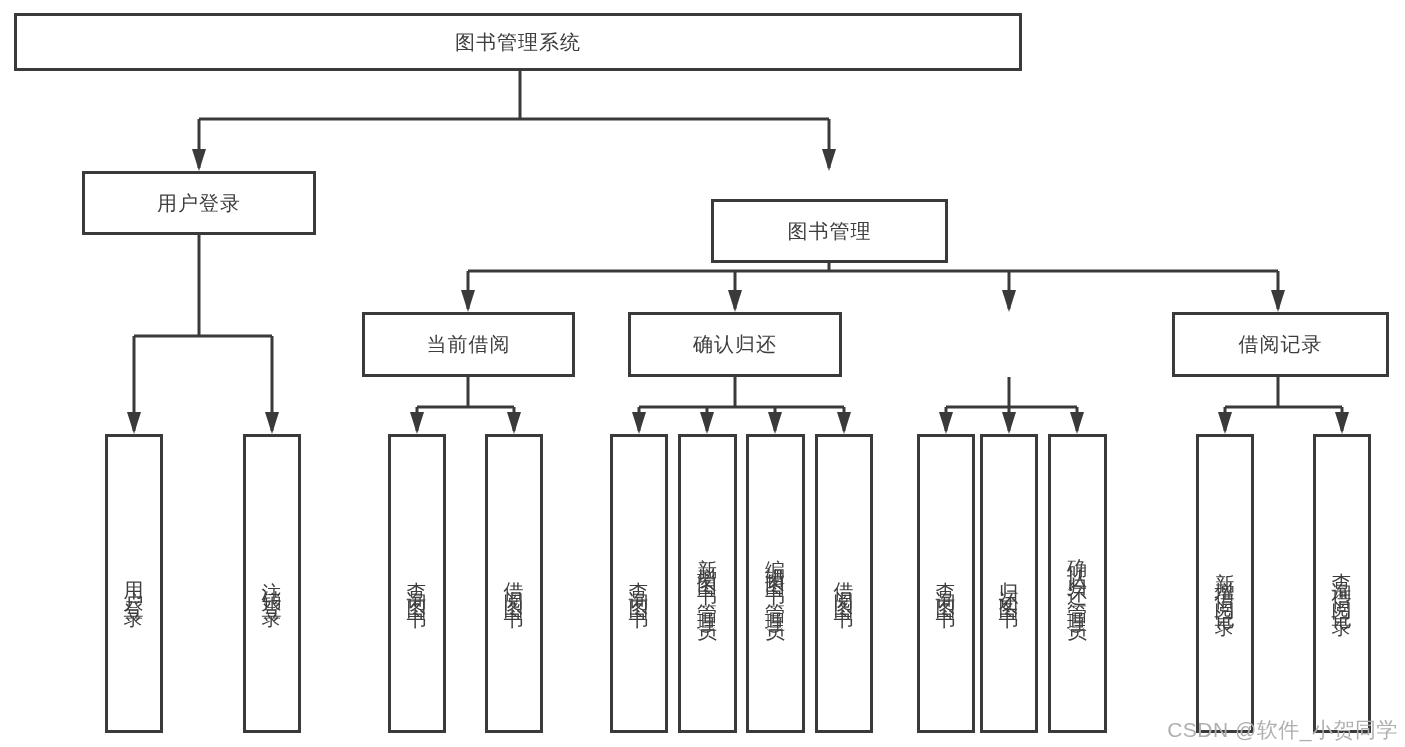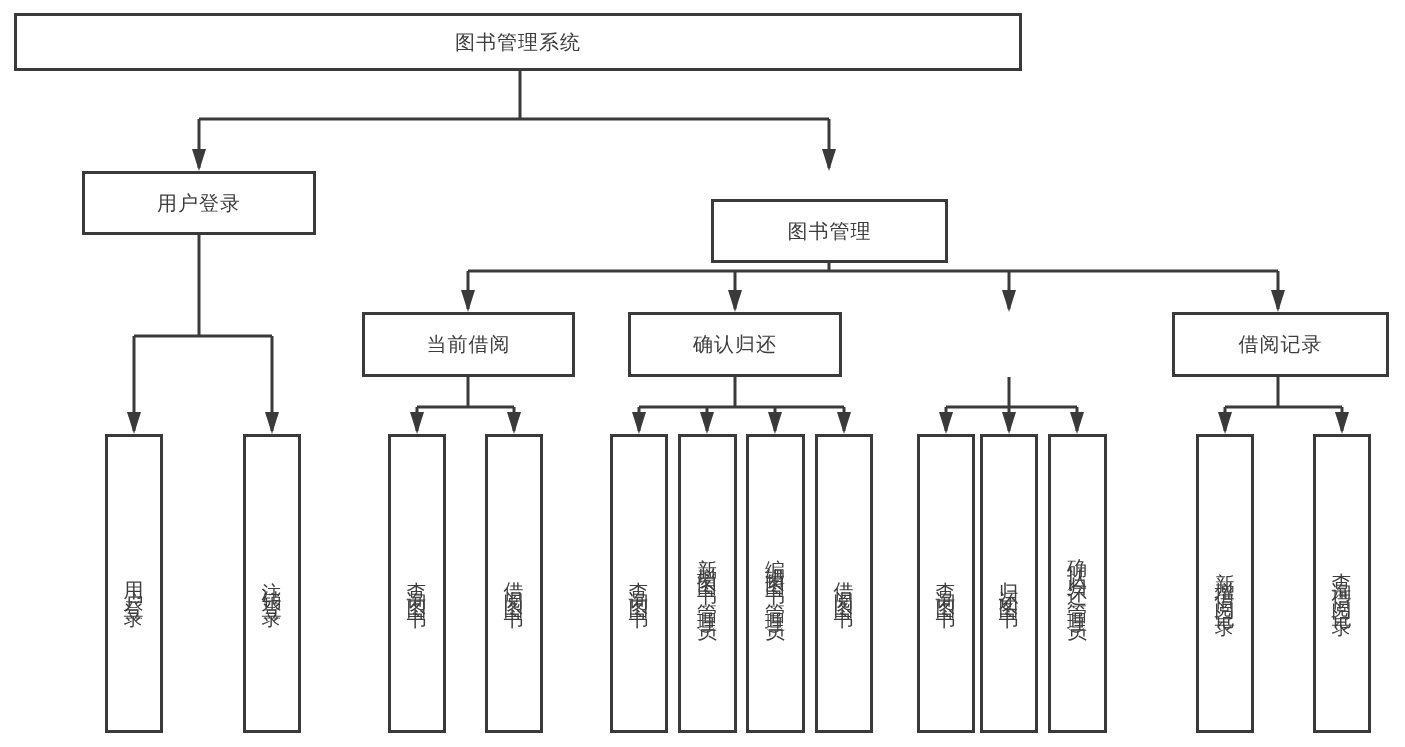--- a/index.html
+++ b/index.html
@@ -180,13 +180,14 @@
     <span>确认归还（管理员）</span>
   </div>
 
   <div class="node v-node leaf l-l">
     <span>新增借阅记录</span>
   </div>
   <div class="node v-node leaf l-m">
     <span>查询借阅记录</span>
   </div>
 
+  <div class="watermark">CSDN @软件_小贺同学</div>
 </div>
 
 </body></html>

